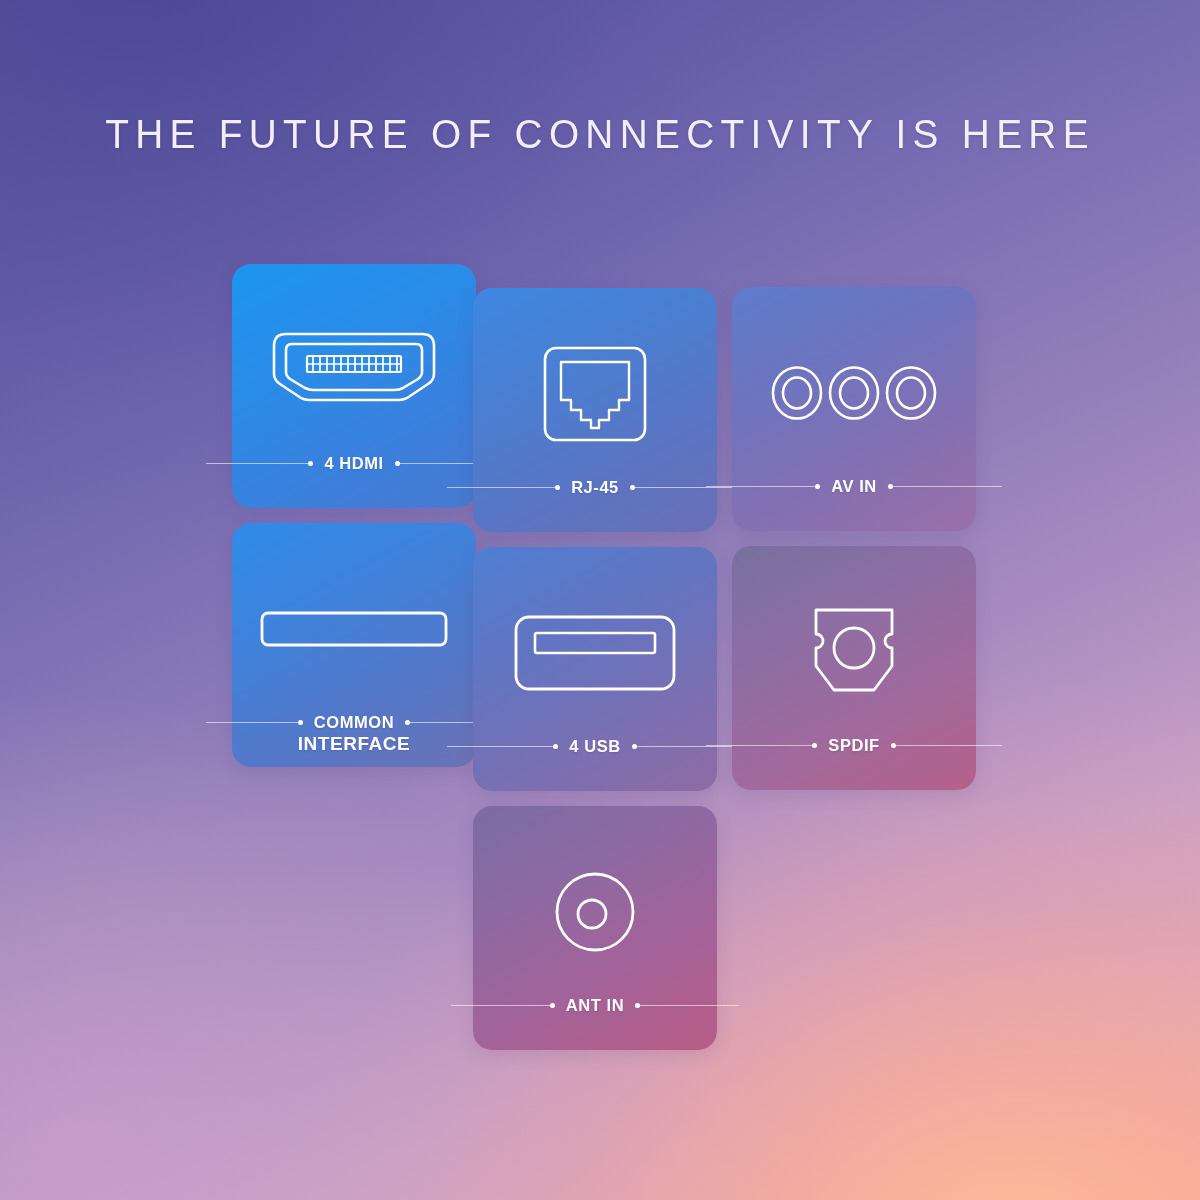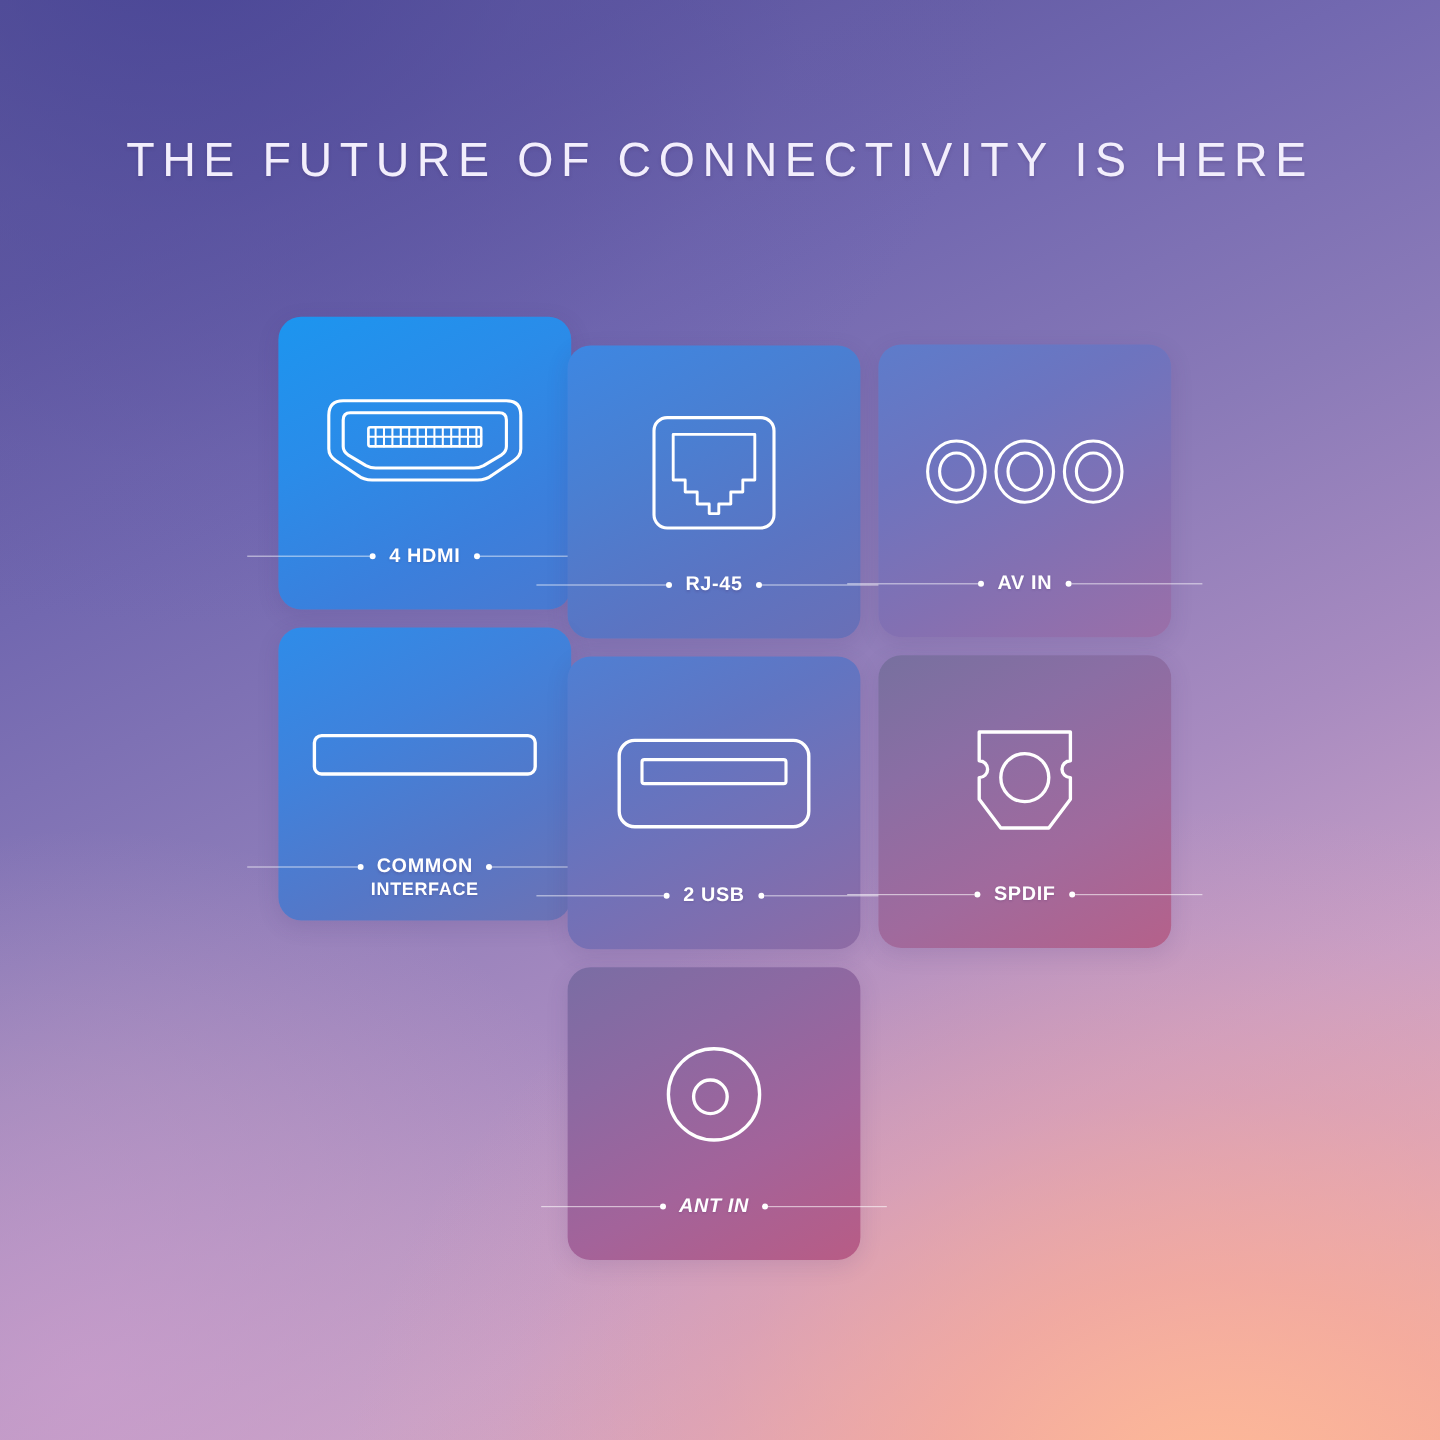--- a/index.html
+++ b/index.html
@@ -147,30 +147,30 @@
     white-space:nowrap;
     padding:0 11px;
     flex:0 0 auto;
     text-shadow:0 1px 2px rgba(70,45,105,0.22);
   }
   .label-sub {
     position:absolute;
     left:0; right:0; top:30px;
     text-align:center;
     color:#ffffff;
-    font-size:15px;
+    font-size:19px;
     font-weight:700;
     letter-spacing:0.55px;
     white-space:nowrap;
     text-shadow:0 1px 2px rgba(70,45,105,0.22);
   }
   .label-sub:empty { display:none; }
 
   
-  .card.r2 .label-band { left:-22px; right:-22px;font-style:italic; }
+  .card.r2 .label-band { left:-22px; right:-22px; }
 </style>
 </head>
 <body>
 
 <div id="stage">
 
   <div class="bg-layer bg-base"></div>
   <div class="bg-layer bg-cool"></div>
   <div class="bg-layer bg-mauve"></div>
   <div class="bg-layer bg-warm"></div>
@@ -293,21 +293,21 @@
       <div class="icon-box">
         <svg width="168" height="82" viewBox="0 0 168 82" fill="none" stroke="#ffffff" stroke-width="2.8" stroke-linejoin="round">
           <rect x="5" y="5" width="158" height="72" rx="13"></rect>
           <rect x="24" y="21" width="120" height="20" rx="2" stroke-width="2.6"></rect>
         </svg>
       </div>
       <div class="label-band">
         <div class="label-row">
           <span class="rule"></span>
           <span class="dot"></span>
-          <span class="label-text">2 USB</span>
+          <span class="label-text">4 USB</span>
           <span class="dot"></span>
           <span class="rule"></span>
         </div>
 
       </div>
     </div>
 
     <div class="card r1 c2 g-spdif">
       <div class="surface"></div>
       <div class="icon-box">

